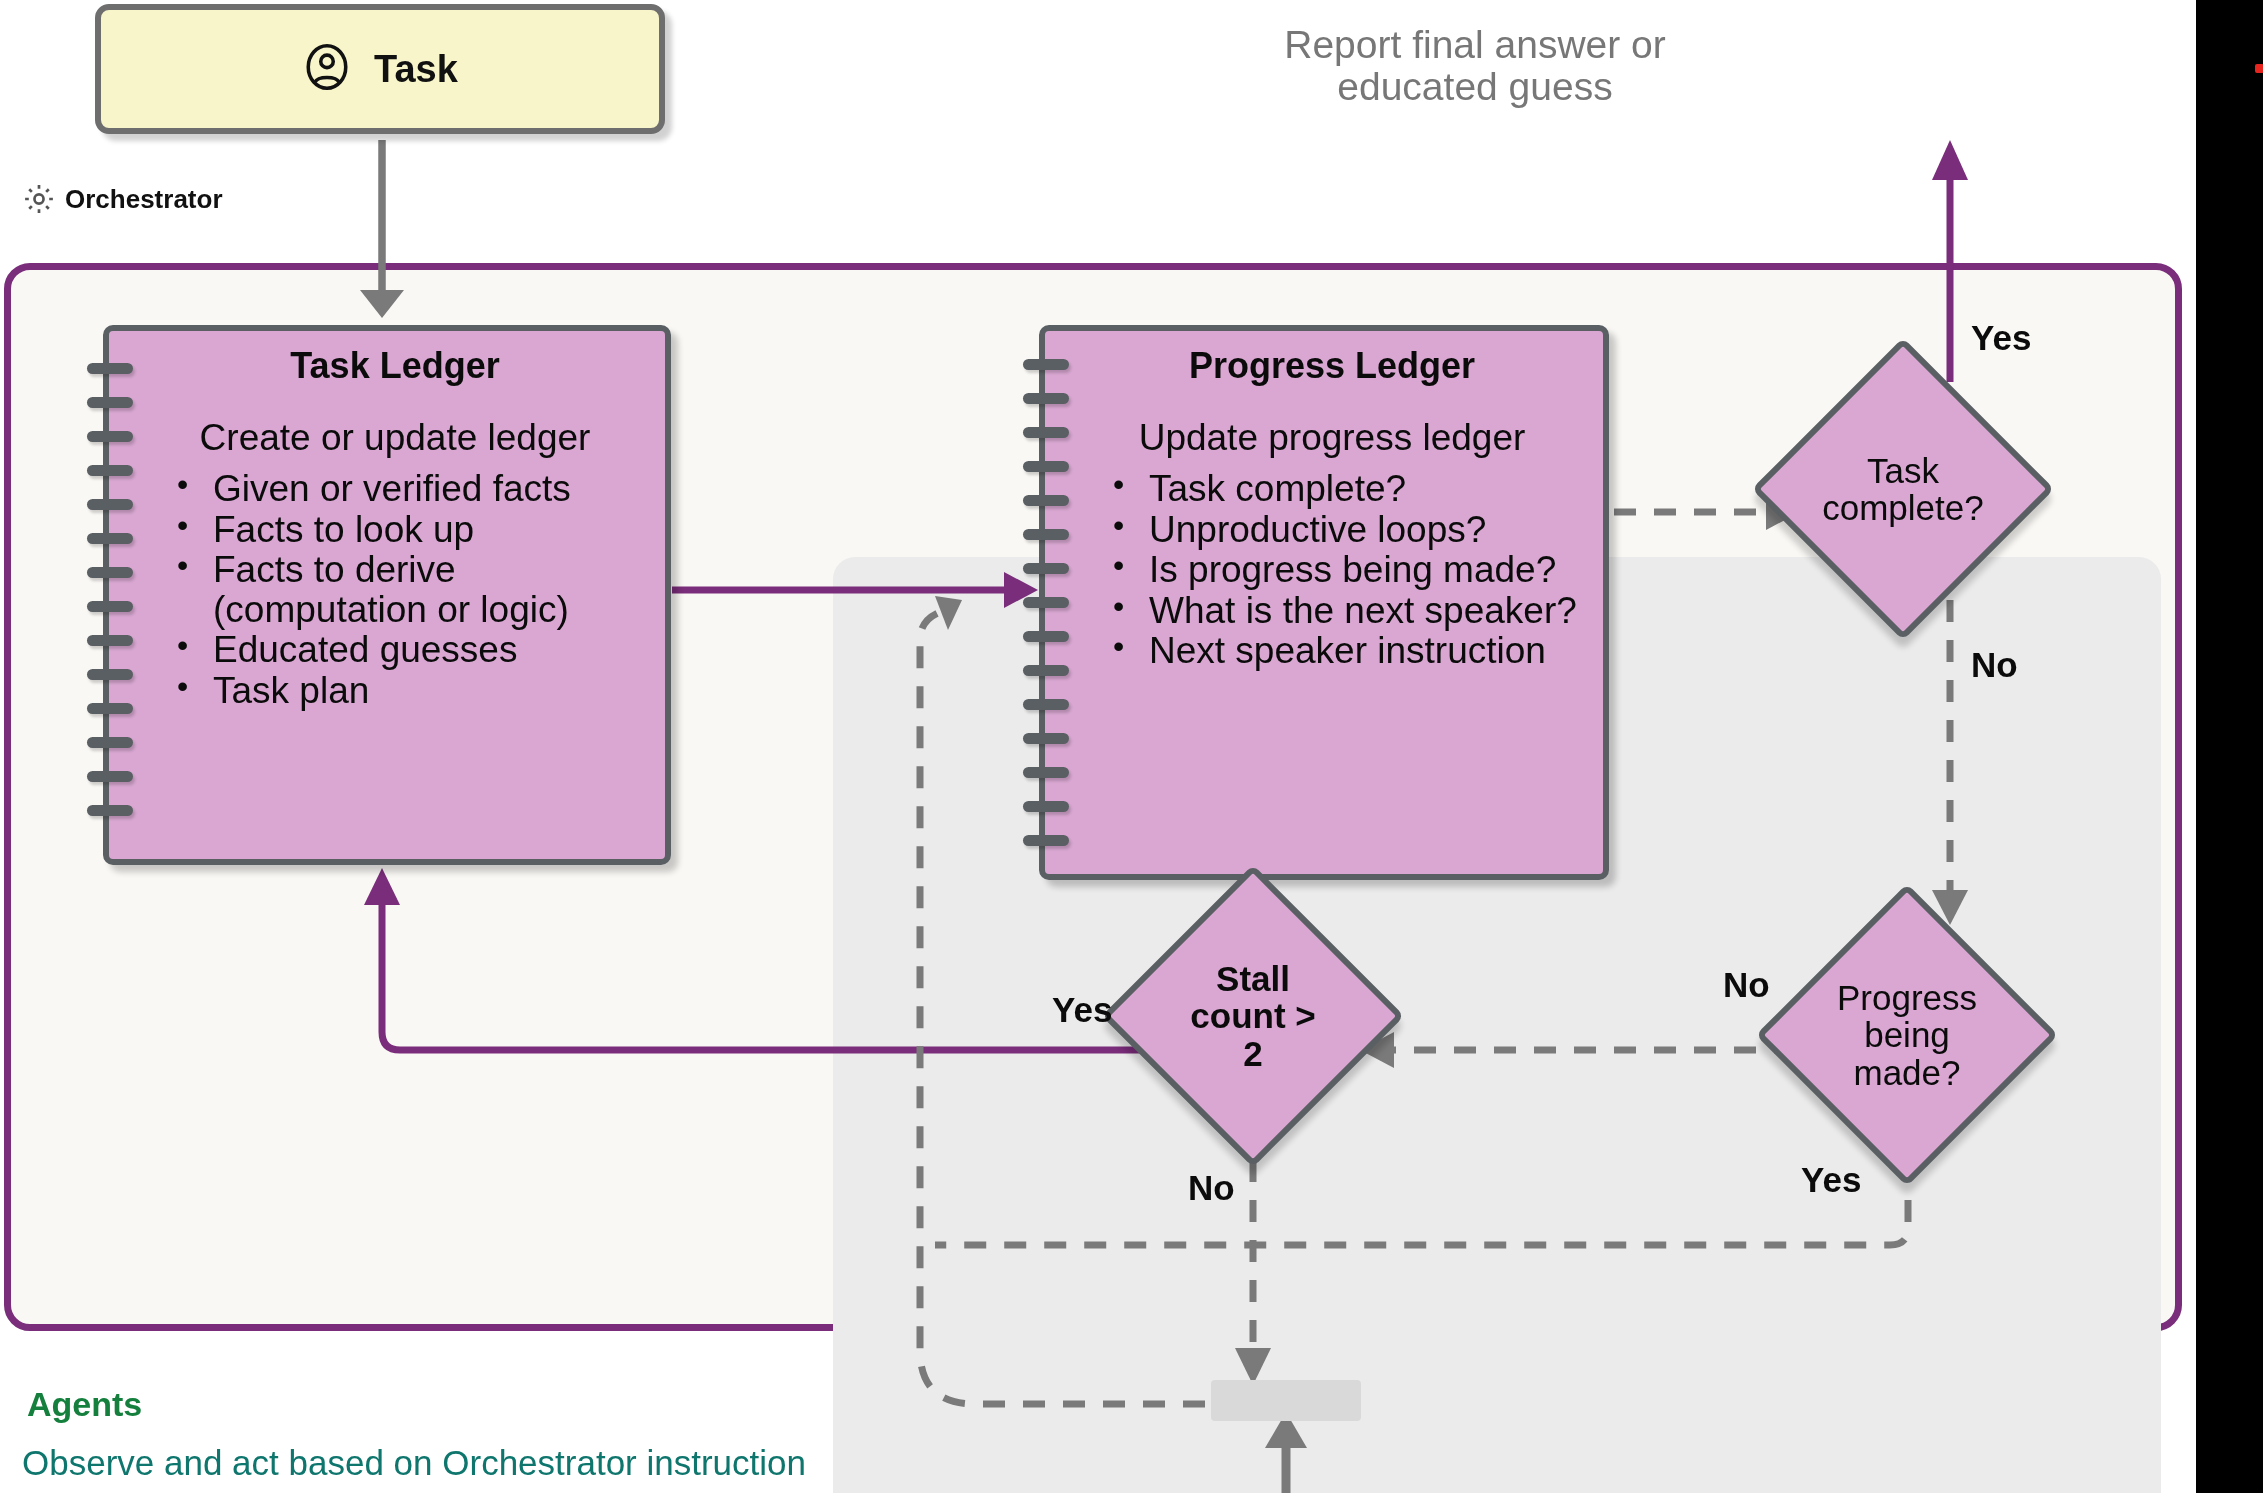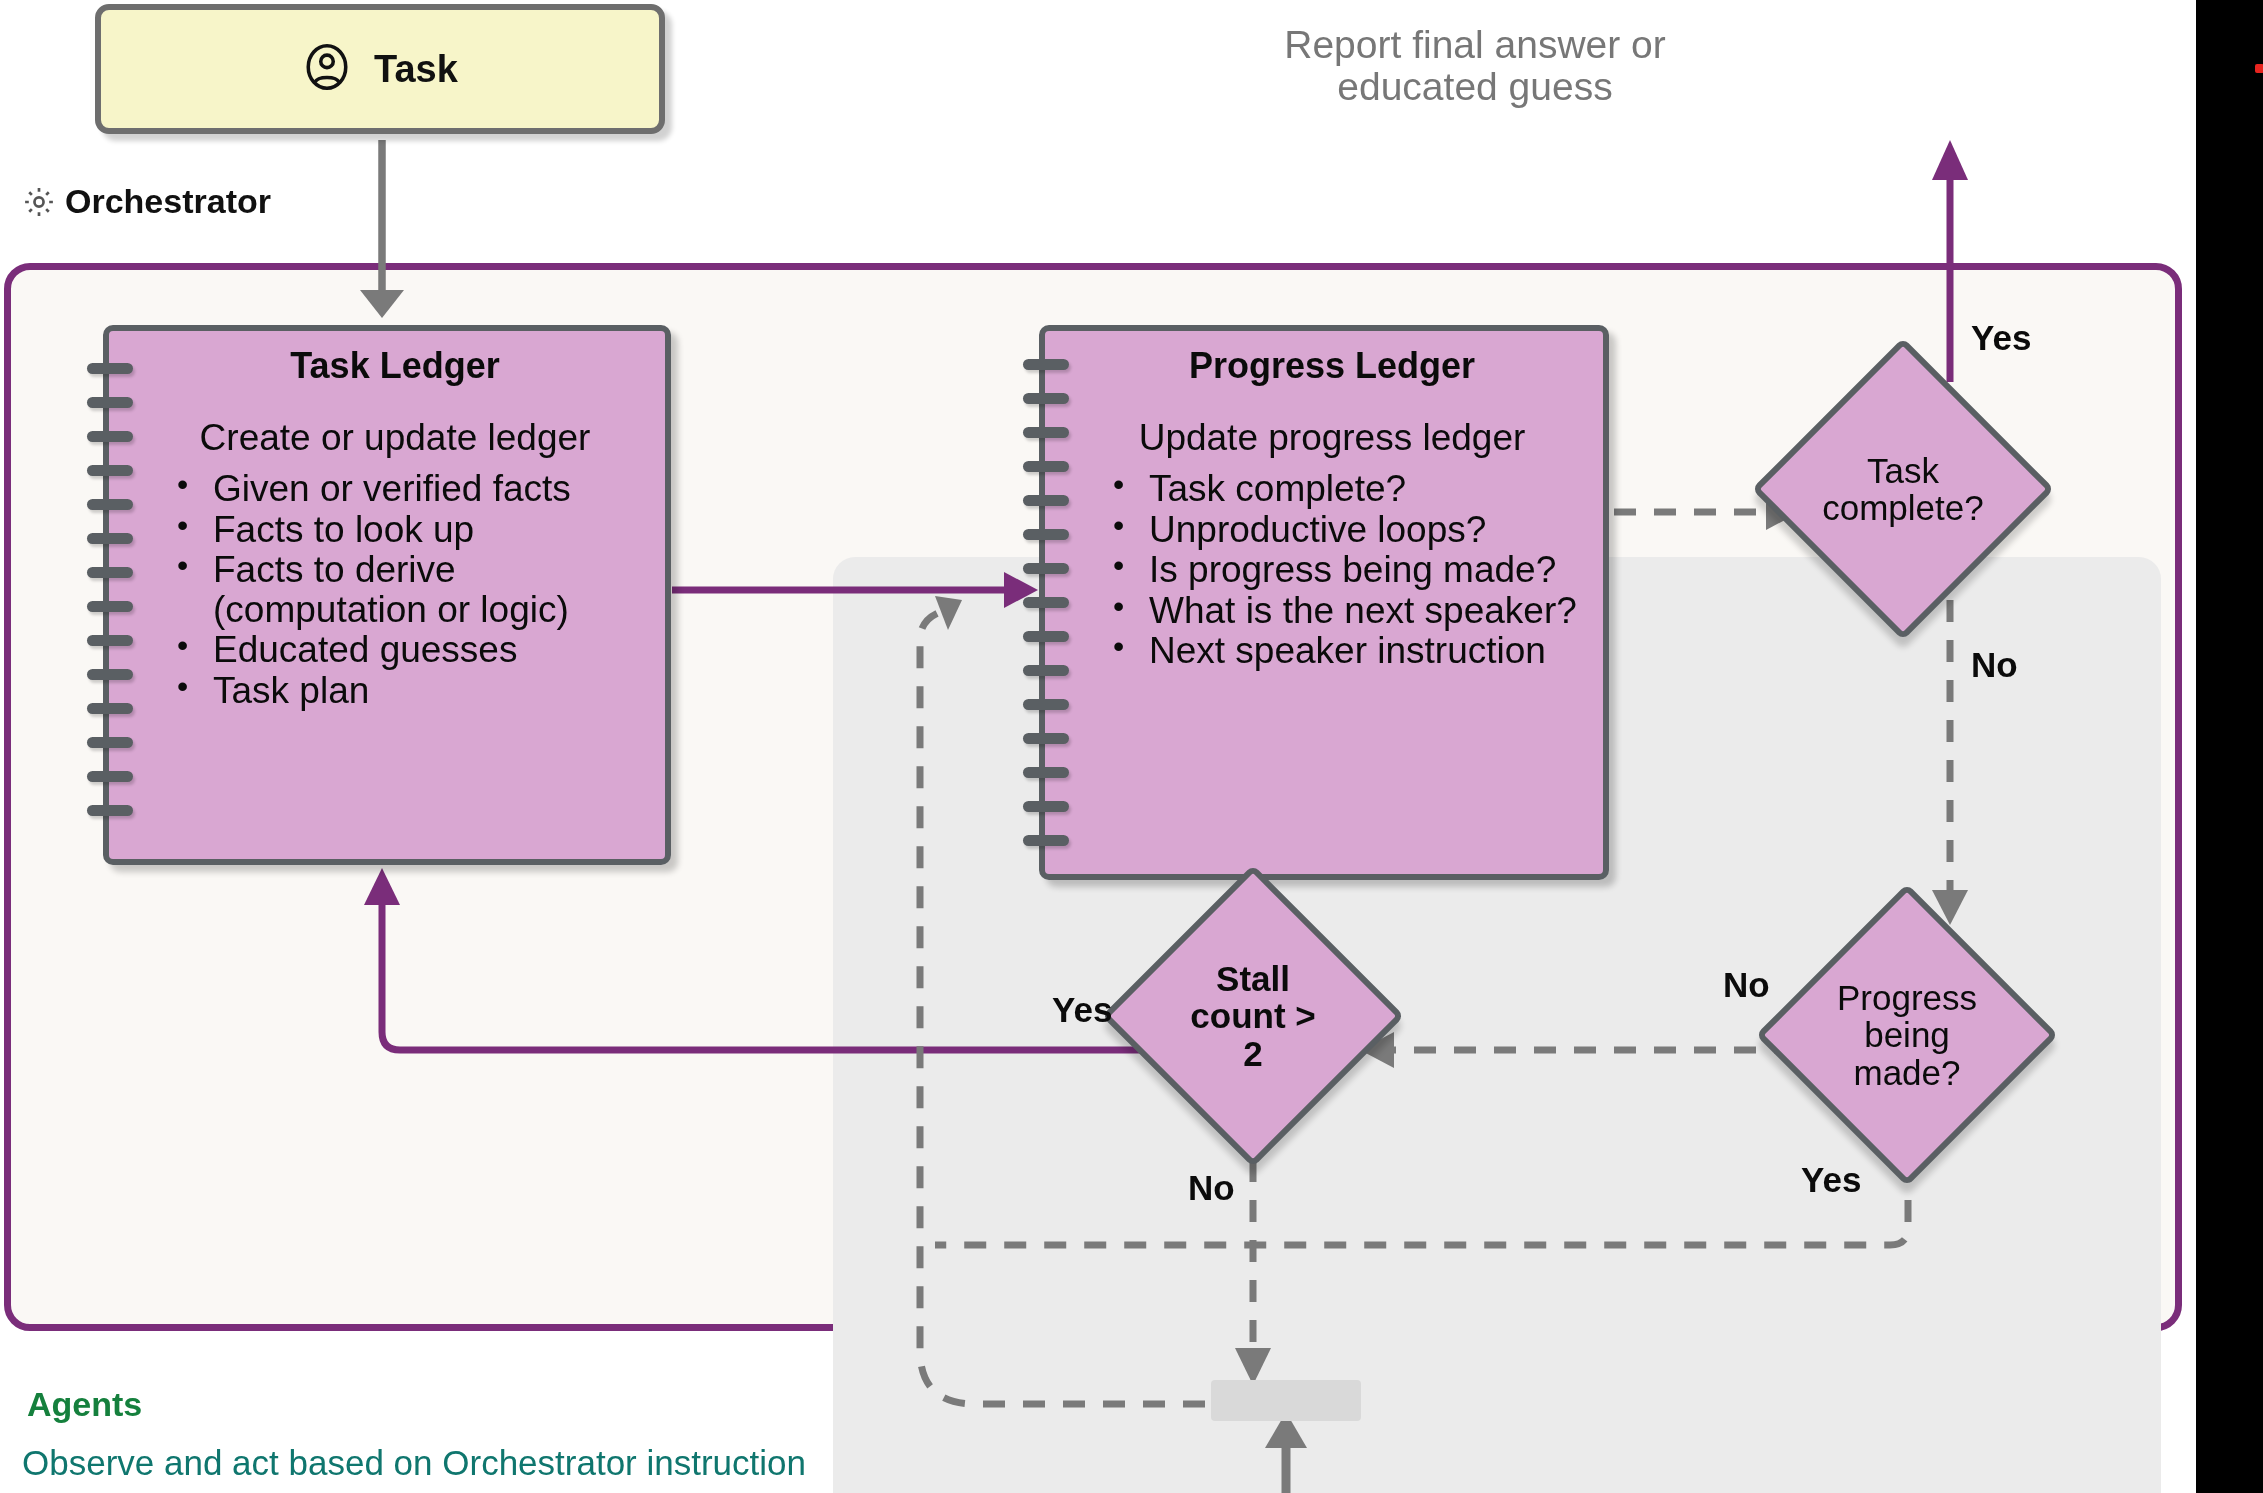--- a/index.html
+++ b/index.html
@@ -45,21 +45,21 @@
     width: 1328px; height: 1015px;
     background: #ebebeb;
     border-radius: 22px;
   }
 
   
   #orch-label {
     position: absolute;
     left: 22px; top: 182px;
     display: flex; align-items: center; gap: 9px;
-    font-size: 34px; font-weight: bold; color: #111;
+    font-size: 26px; font-weight: bold; color: #111;
     white-space: nowrap;
   }
   #orch-label svg { display:block; }
 
   #agents-label {
     position: absolute;
     left: 27px; top: 1385px;
     font-size: 34px; font-weight: bold; color: #15803d;
     white-space: nowrap;
   }

